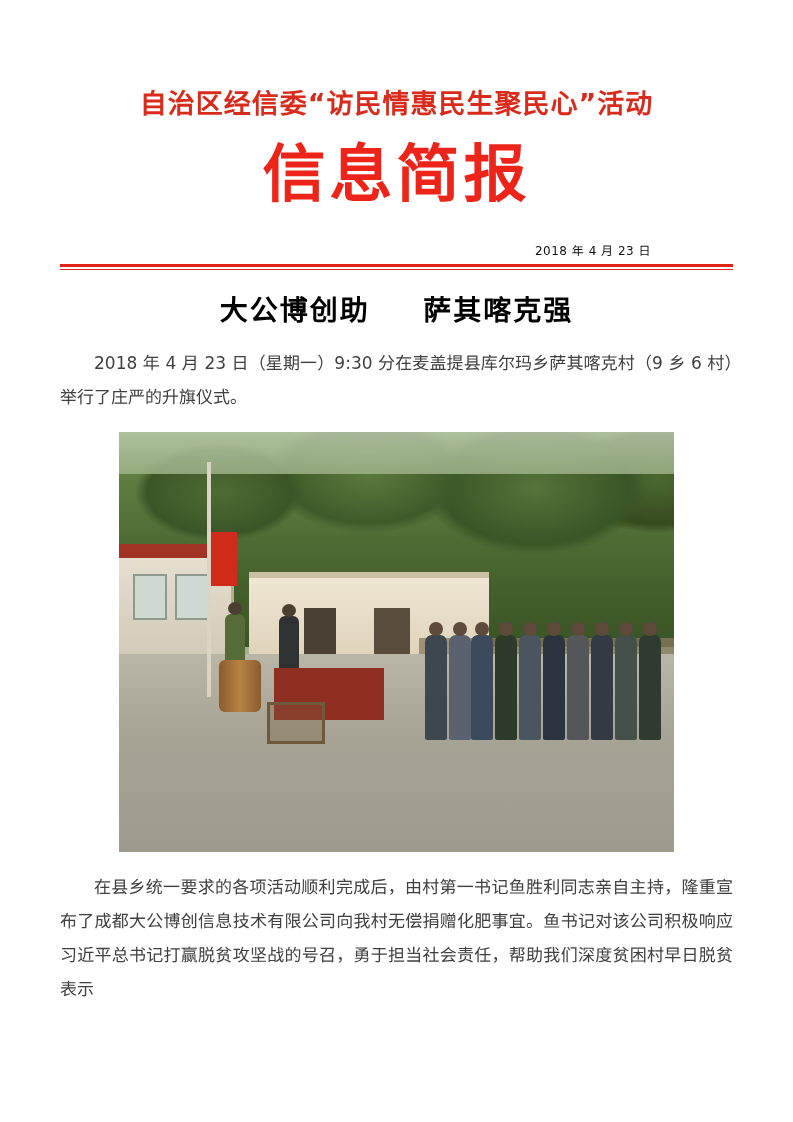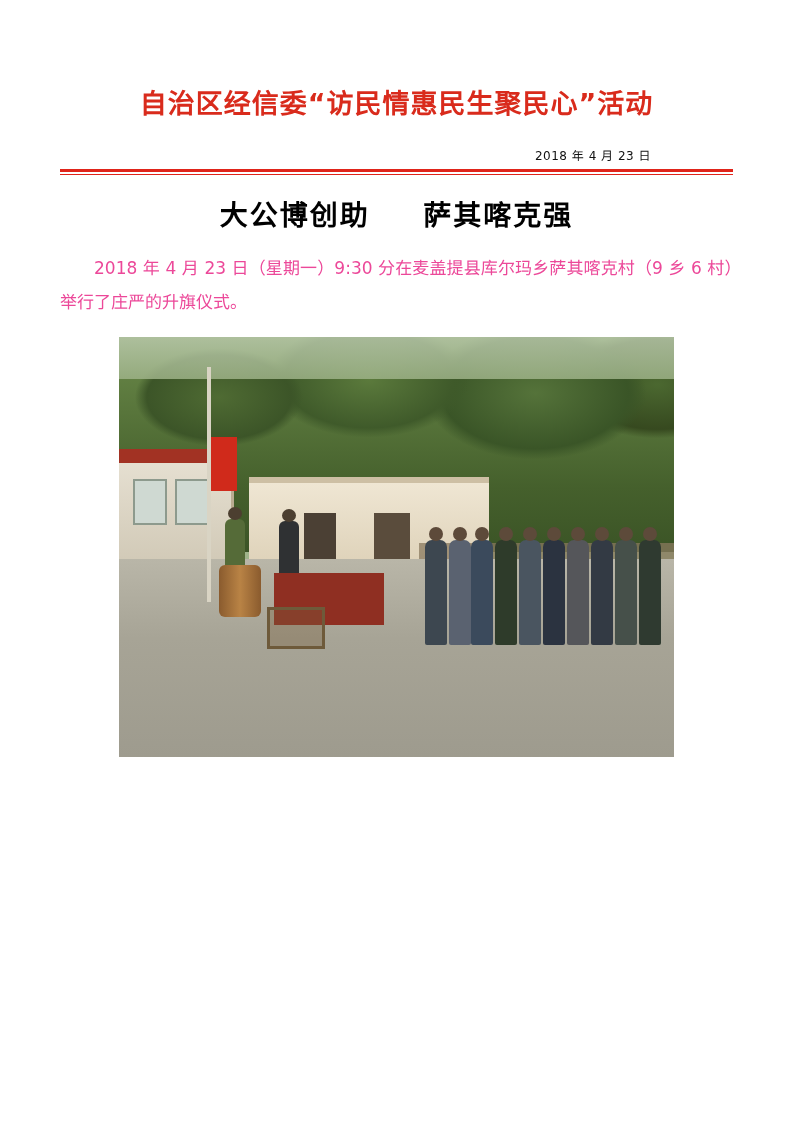--- a/index.html
+++ b/index.html
@@ -83,21 +83,21 @@
     width: 30px;
   }
 
   .para {
     margin-top: 18px;
     font-size: 17px;
     line-height: 2.0;
     text-align: justify;
     text-justify: inter-ideograph;
     text-indent: 2em;
-    color: #ec4899;
+    color: #404040;
   }
 
   
   .photo-wrap {
     margin-top: 18px;
     display: flex;
     justify-content: center;
   }
   .photo {
     position: relative;
@@ -291,20 +291,21 @@
     background: #4c3f30;
   }
 </style>
 </head>
 <body>
 
 <div class="page">
 
   <div class="masthead">
     <div class="masthead-line1">自治区经信委“访民情惠民生聚民心”活动</div>
+    <div class="masthead-line2">信息简报</div>
   </div>
 
   <div class="issue-date">2018 年 4 月 23 日</div>
 
   <div class="rule-wrap">
     <div class="rule-thick"></div>
     <div class="rule-thin"></div>
   </div>
 
   <div class="article-title">
@@ -340,14 +341,15 @@
       <div class="person" style="left:424px; background:#2b3340;"></div>
       <div class="person" style="left:448px; background:#55565a;"></div>
       <div class="person" style="left:472px; background:#333a44;"></div>
       <div class="person" style="left:496px; background:#46504a;"></div>
       <div class="person" style="left:520px; background:#2f3a30;"></div>
       <div class="person" style="left:330px; background:#5a6270;"></div>
       <div class="person" style="left:306px; background:#3d4750;"></div>
     </div>
   </div>
 
+  <div class="para">在县乡统一要求的各项活动顺利完成后，由村第一书记鱼胜利同志亲自主持，隆重宣布了成都大公博创信息技术有限公司向我村无偿捐赠化肥事宜。鱼书记对该公司积极响应习近平总书记打赢脱贫攻坚战的号召，勇于担当社会责任，帮助我们深度贫困村早日脱贫表示</div>
 
 </div>
 
 </body></html>

